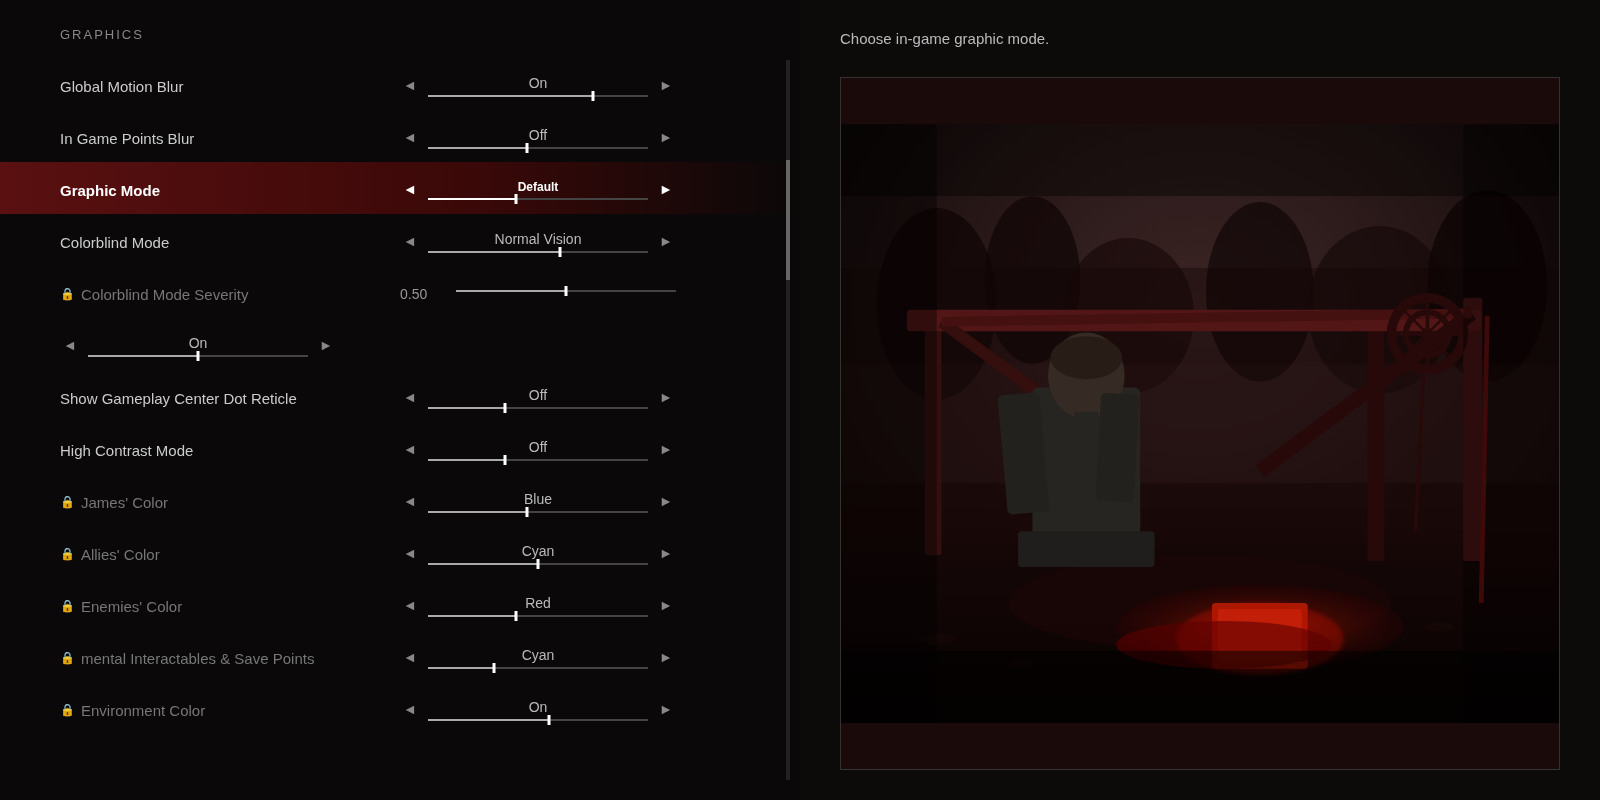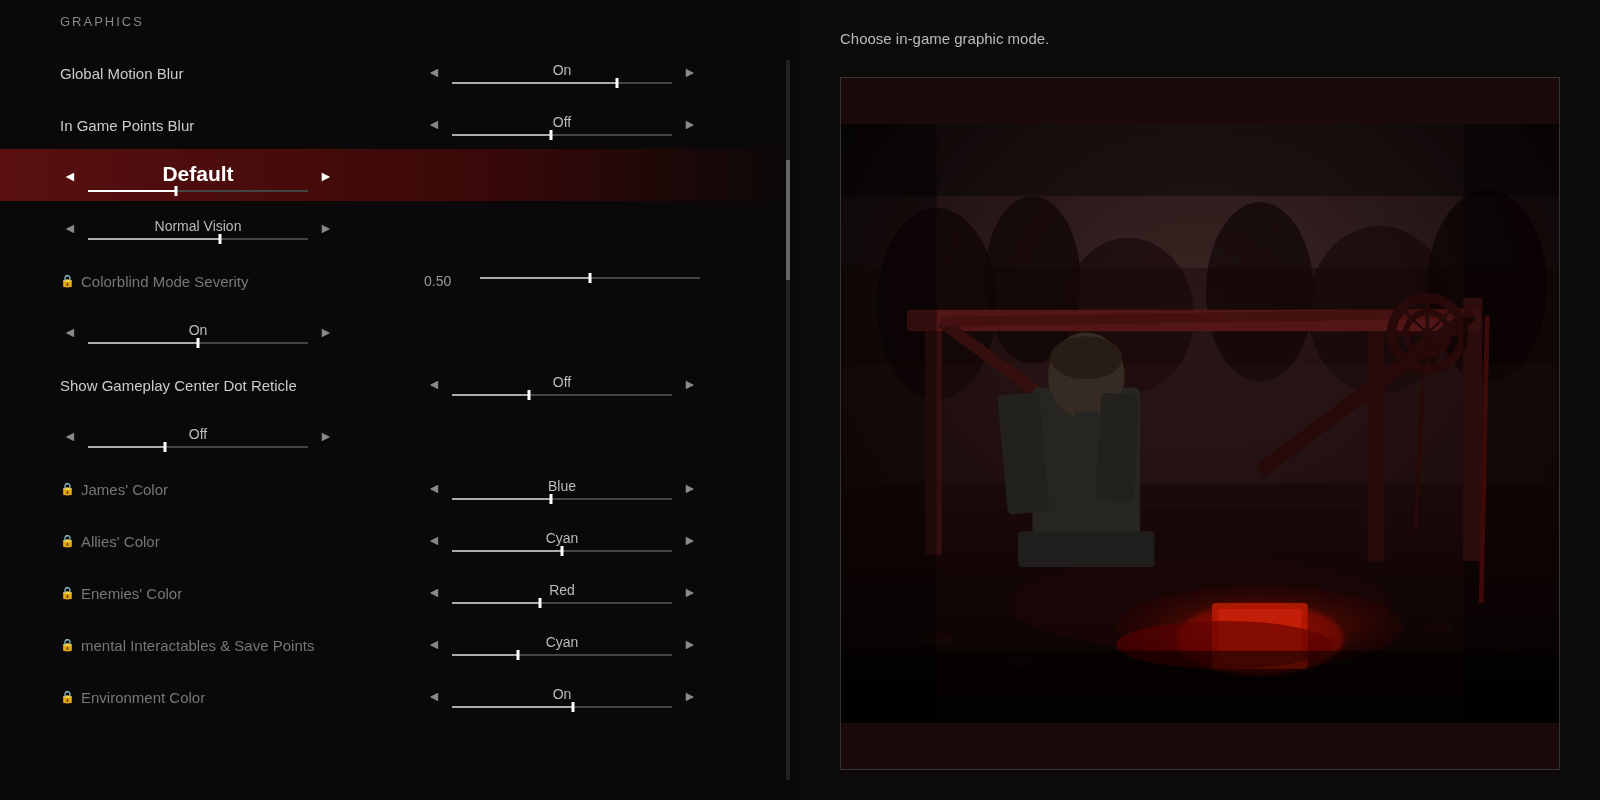--- a/index.html
+++ b/index.html
@@ -11,21 +11,21 @@
       display: flex;
       font-family: 'Georgia', serif;
       overflow: hidden;
     }
 
     
     .left-panel {
       width: 800px;
       height: 800px;
       background: #0a0808;
-      padding: 14px 0 0 60px;
+      padding: 27px 0 0 60px;
       overflow: hidden;
       position: relative;
     }
 
     .section-title {
       color: #888;
       font-size: 13px;
       letter-spacing: 2px;
       text-transform: uppercase;
       margin-bottom: 16px;
@@ -35,21 +35,20 @@
     .settings-list {
       list-style: none;
     }
 
     .setting-row {
       display: flex;
       align-items: center;
       padding: 8px 0 4px 0;
       position: relative;
       min-height: 52px;
-      gap: 24px;
     }
 
     .setting-row.active {
       background: linear-gradient(90deg, #5a1010 0%, #3a0808 60%, transparent 100%);
       margin-left: -60px;
       padding-left: 60px;
       margin-right: 0;
     }
 
     .setting-label {
@@ -104,21 +103,21 @@
 
     .value-text {
       color: #bbb;
       font-size: 14px;
       font-family: Arial, sans-serif;
     }
 
     .setting-row.active .value-text {
       color: #fff;
       font-weight: bold;
-      font-size: 21px;
+      font-size: 12px;
     }
 
     .slider-track {
       width: 220px;
       height: 2px;
       background: #444;
       margin-top: 4px;
       position: relative;
     }
 
@@ -237,33 +236,41 @@
             <div class="value-text">Off</div>
             <div class="slider-track">
               <div class="slider-fill" style="width: 45%;"></div>
               <div class="slider-thumb" style="left: 45%;"></div>
             </div>
           </div>
           <span class="arrow-btn">►</span>
         </div>
       </li>
       <li class="setting-row active">
+        <div class="setting-label">
+          
+          Graphic Mode
+        </div>
         <div class="setting-control">
           <span class="arrow-btn">◄</span>
           <div class="value-display">
             <div class="value-text">Default</div>
             <div class="slider-track">
               <div class="slider-fill" style="width: 40%;"></div>
               <div class="slider-thumb" style="left: 40%;"></div>
             </div>
           </div>
           <span class="arrow-btn">►</span>
         </div>
       </li>
       <li class="setting-row">
+        <div class="setting-label">
+          
+          Colorblind Mode
+        </div>
         <div class="setting-control">
           <span class="arrow-btn">◄</span>
           <div class="value-display">
             <div class="value-text">Normal Vision</div>
             <div class="slider-track">
               <div class="slider-fill" style="width: 60%;"></div>
               <div class="slider-thumb" style="left: 60%;"></div>
             </div>
           </div>
           <span class="arrow-btn">►</span>
@@ -308,20 +315,24 @@
             <div class="value-text">Off</div>
             <div class="slider-track">
               <div class="slider-fill" style="width: 35%;"></div>
               <div class="slider-thumb" style="left: 35%;"></div>
             </div>
           </div>
           <span class="arrow-btn">►</span>
         </div>
       </li>
       <li class="setting-row">
+        <div class="setting-label">
+          
+          High Contrast Mode
+        </div>
         <div class="setting-control">
           <span class="arrow-btn">◄</span>
           <div class="value-display">
             <div class="value-text">Off</div>
             <div class="slider-track">
               <div class="slider-fill" style="width: 35%;"></div>
               <div class="slider-thumb" style="left: 35%;"></div>
             </div>
           </div>
           <span class="arrow-btn">►</span>

